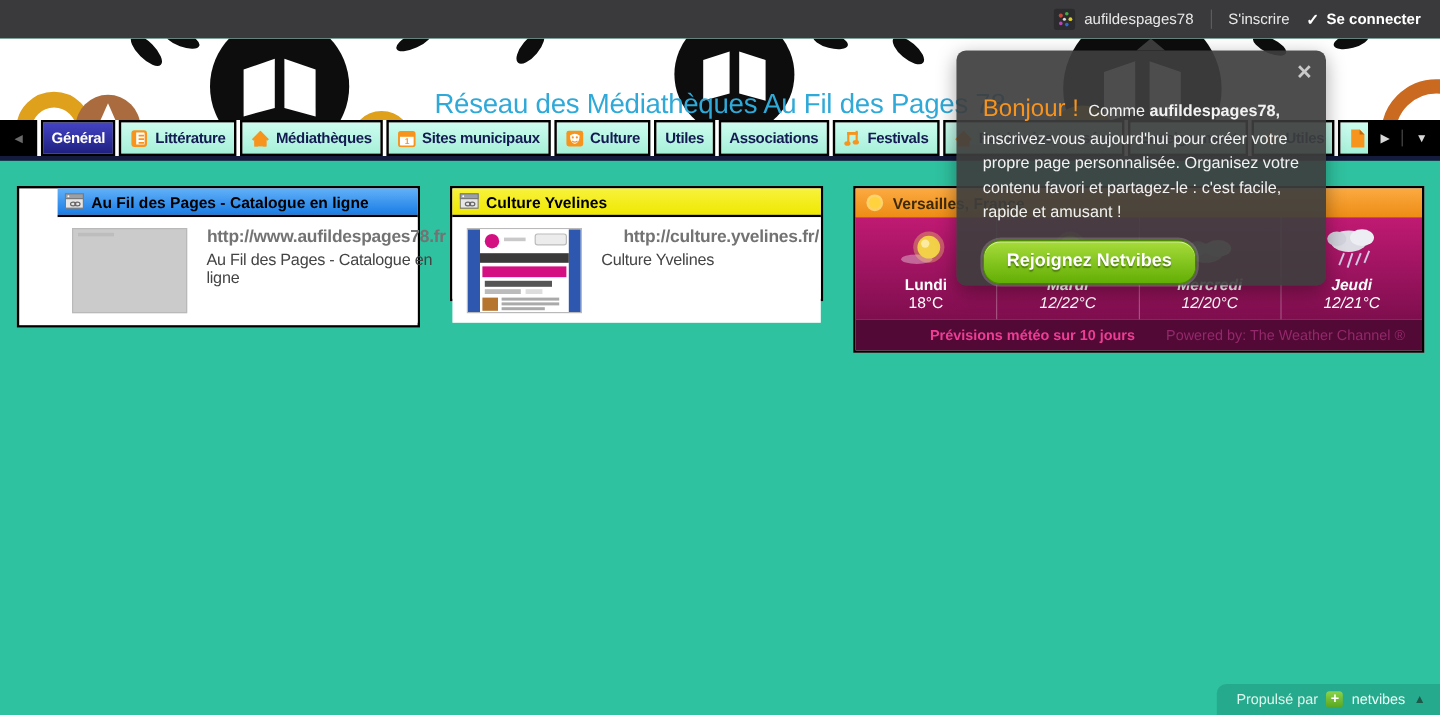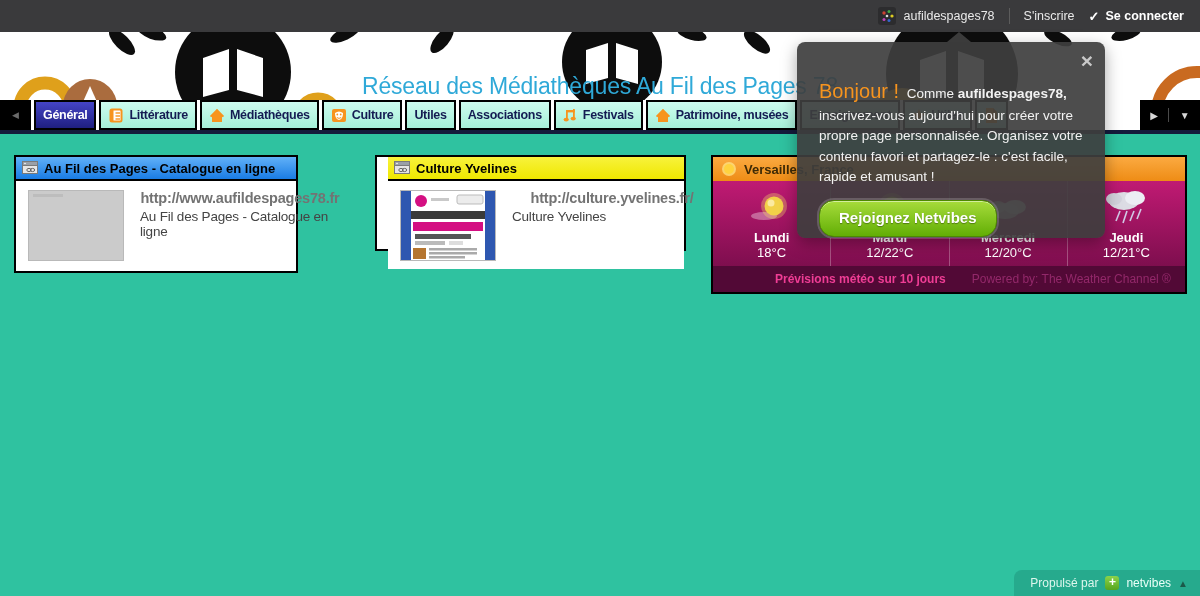--- a/index.html
+++ b/index.html
@@ -63,44 +63,44 @@
   .nav-right .glyph { color:#d8d8d8; font-size:10px; cursor:pointer; }
   .nav-right .vdiv { width:1px; height:14px; background:#4a4a4a; }
 
   
   .widget { position:absolute; border:2px solid #000; background:#fff; z-index:3; }
   .w-head {
     height:24px; display:flex; align-items:center; gap:6px; padding:0 6px;
     border-bottom:2px solid #000; font-weight:bold; font-size:13px; color:#000;
     white-space:nowrap; overflow:hidden;
   }
-  #w-catalogue { left:14px; top:155px; width:284px; height:118px; }
+  #w-catalogue { left:14px; top:155px; width:336px; height:118px;padding-left:32px; }
   #w-catalogue .w-head { background:linear-gradient(#61b1f8,#1a7ce4); }
-  #w-culture { left:375px; top:155px; width:311px; height:96px;padding-left:11px; }
+  #w-culture { left:375px; top:155px; width:311px; height:96px; }
   #w-culture .w-head { background:linear-gradient(#f8f23c,#efe800); }
   .w-body { position:relative; height:88px; background:#fff; }
   .thumb {
     position:absolute; left:12px; top:9px; width:96px; height:71px;
     border:1px solid #b9b9b9; background:#cbcbcb;
   }
   .thumb .hint { position:absolute; left:4px; top:3px; width:30px; height:3px; background:#bdbdbd; }
   .w-text { position:absolute; left:124px; top:9px; width:200px; }
   .w-url { font-weight:bold; font-size:14.5px; color:#737373; letter-spacing:-0.2px; cursor:pointer;text-align:center; }
   .w-caption { font-size:13.5px; color:#444; margin-top:3px; letter-spacing:-0.2px; }
 
   
   #w-weather { left:711px; top:155px; width:476px; height:139px; }
   .wx-head {
     height:24px; background:linear-gradient(#fbaa41,#ee8c15);
     display:flex; align-items:center; gap:7px; padding:0 8px;
     font-weight:bold; font-size:13px; color:#3e2a06;
   }
   .wx-body { position:relative; height:85px; background:linear-gradient(#c01a73,#7e0e4e); display:flex; }
   .wx-col { flex:1; text-align:center; color:#fff; padding-top:2px; }
-  .wx-col + .wx-col { border-left:1px solid rgba(255,255,255,0.28); }
+  .wx-col + .wx-col { border-left:1px solid rgba(255,255,255,0.28);font-style:italic; }
   .wx-iconbox { height:47px; display:flex; align-items:center; justify-content:center; }
   .wx-day { font-weight:bold; font-size:13px; }
   .wx-temp { font-size:13px; margin-top:0px; }
   .wx-foot {
     height:26px; background:#520936; display:flex; align-items:center;
     gap:26px; padding-left:62px; font-size:12px; white-space:nowrap;
   }
   .wx-foot-left { color:#ef3d95; font-weight:bold; cursor:pointer; }
   .wx-foot-right { color:#93286a; }
 
@@ -230,20 +230,30 @@
       </div>
       <div class="tab">
         <span style="display: flex;">
           <svg width="16" height="15">
             <polygon points="8,1 15,8 13,8 13,14 10,14 10,9.5 6,9.5 6,14 3,14 3,8 1,8" fill="#f7941e"></polygon>
             <rect x="3" y="8" width="10" height="6" fill="#f7941e"></rect>
             <polygon points="8,1 15,8.2 13.6,9.2 8,3.6 2.4,9.2 1,8.2" fill="#f7941e"></polygon>
           </svg>
         </span>
         <span>Médiathèques</span>
+      </div>
+      <div class="tab">
+        <span style="display: flex;">
+          <svg width="16" height="15">
+            <rect x="1.5" y="2" width="13" height="12" rx="1.5" fill="#fff" stroke="#f7941e" stroke-width="1.6"></rect>
+            <rect x="1.5" y="2" width="13" height="4" fill="#f7941e"></rect>
+            <text x="8" y="12" font-size="7" fill="#f7941e" text-anchor="middle" font-family="Liberation Sans,sans-serif">1</text>
+          </svg>
+        </span>
+        <span>Sites municipaux</span>
       </div>
       <div class="tab">
         <span style="display: flex;">
           <svg width="16" height="15">
             <rect x="1" y="1" width="14" height="13" rx="2" fill="#f7941e"></rect>
             <path d="M4,5 q4,-3 8,0 q0,6 -4,7 q-4,-1 -4,-7 z" fill="#fff"></path>
             <circle cx="6.3" cy="6.5" r="0.9" fill="#f7941e"></circle>
             <circle cx="9.7" cy="6.5" r="0.9" fill="#f7941e"></circle>
             <path d="M5.8,9.5 q2.2,1.8 4.4,0" fill="none" stroke="#f7941e" stroke-width="1"></path>
           </svg>

